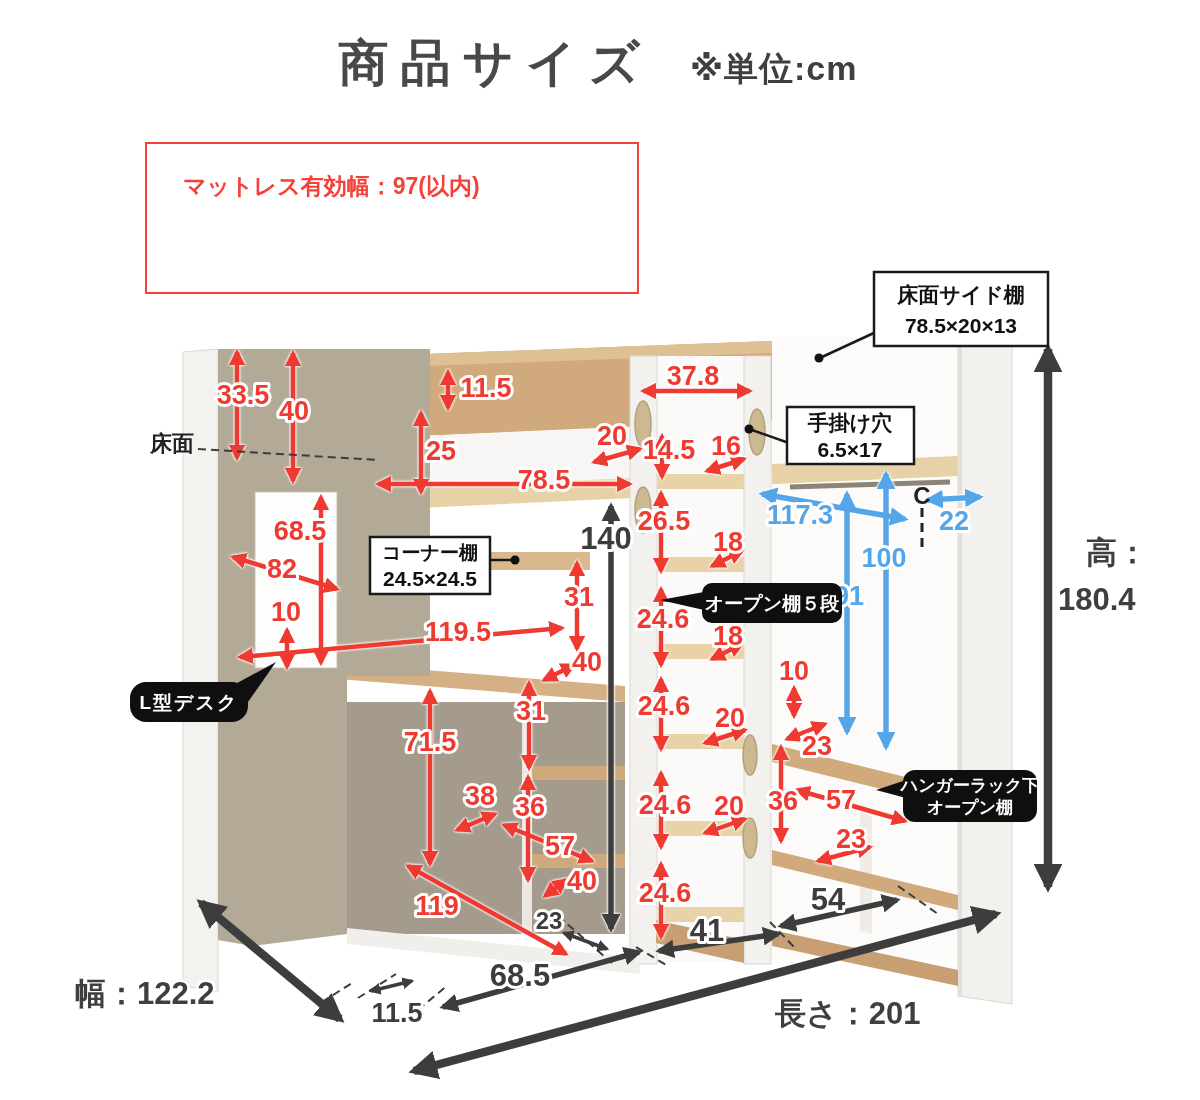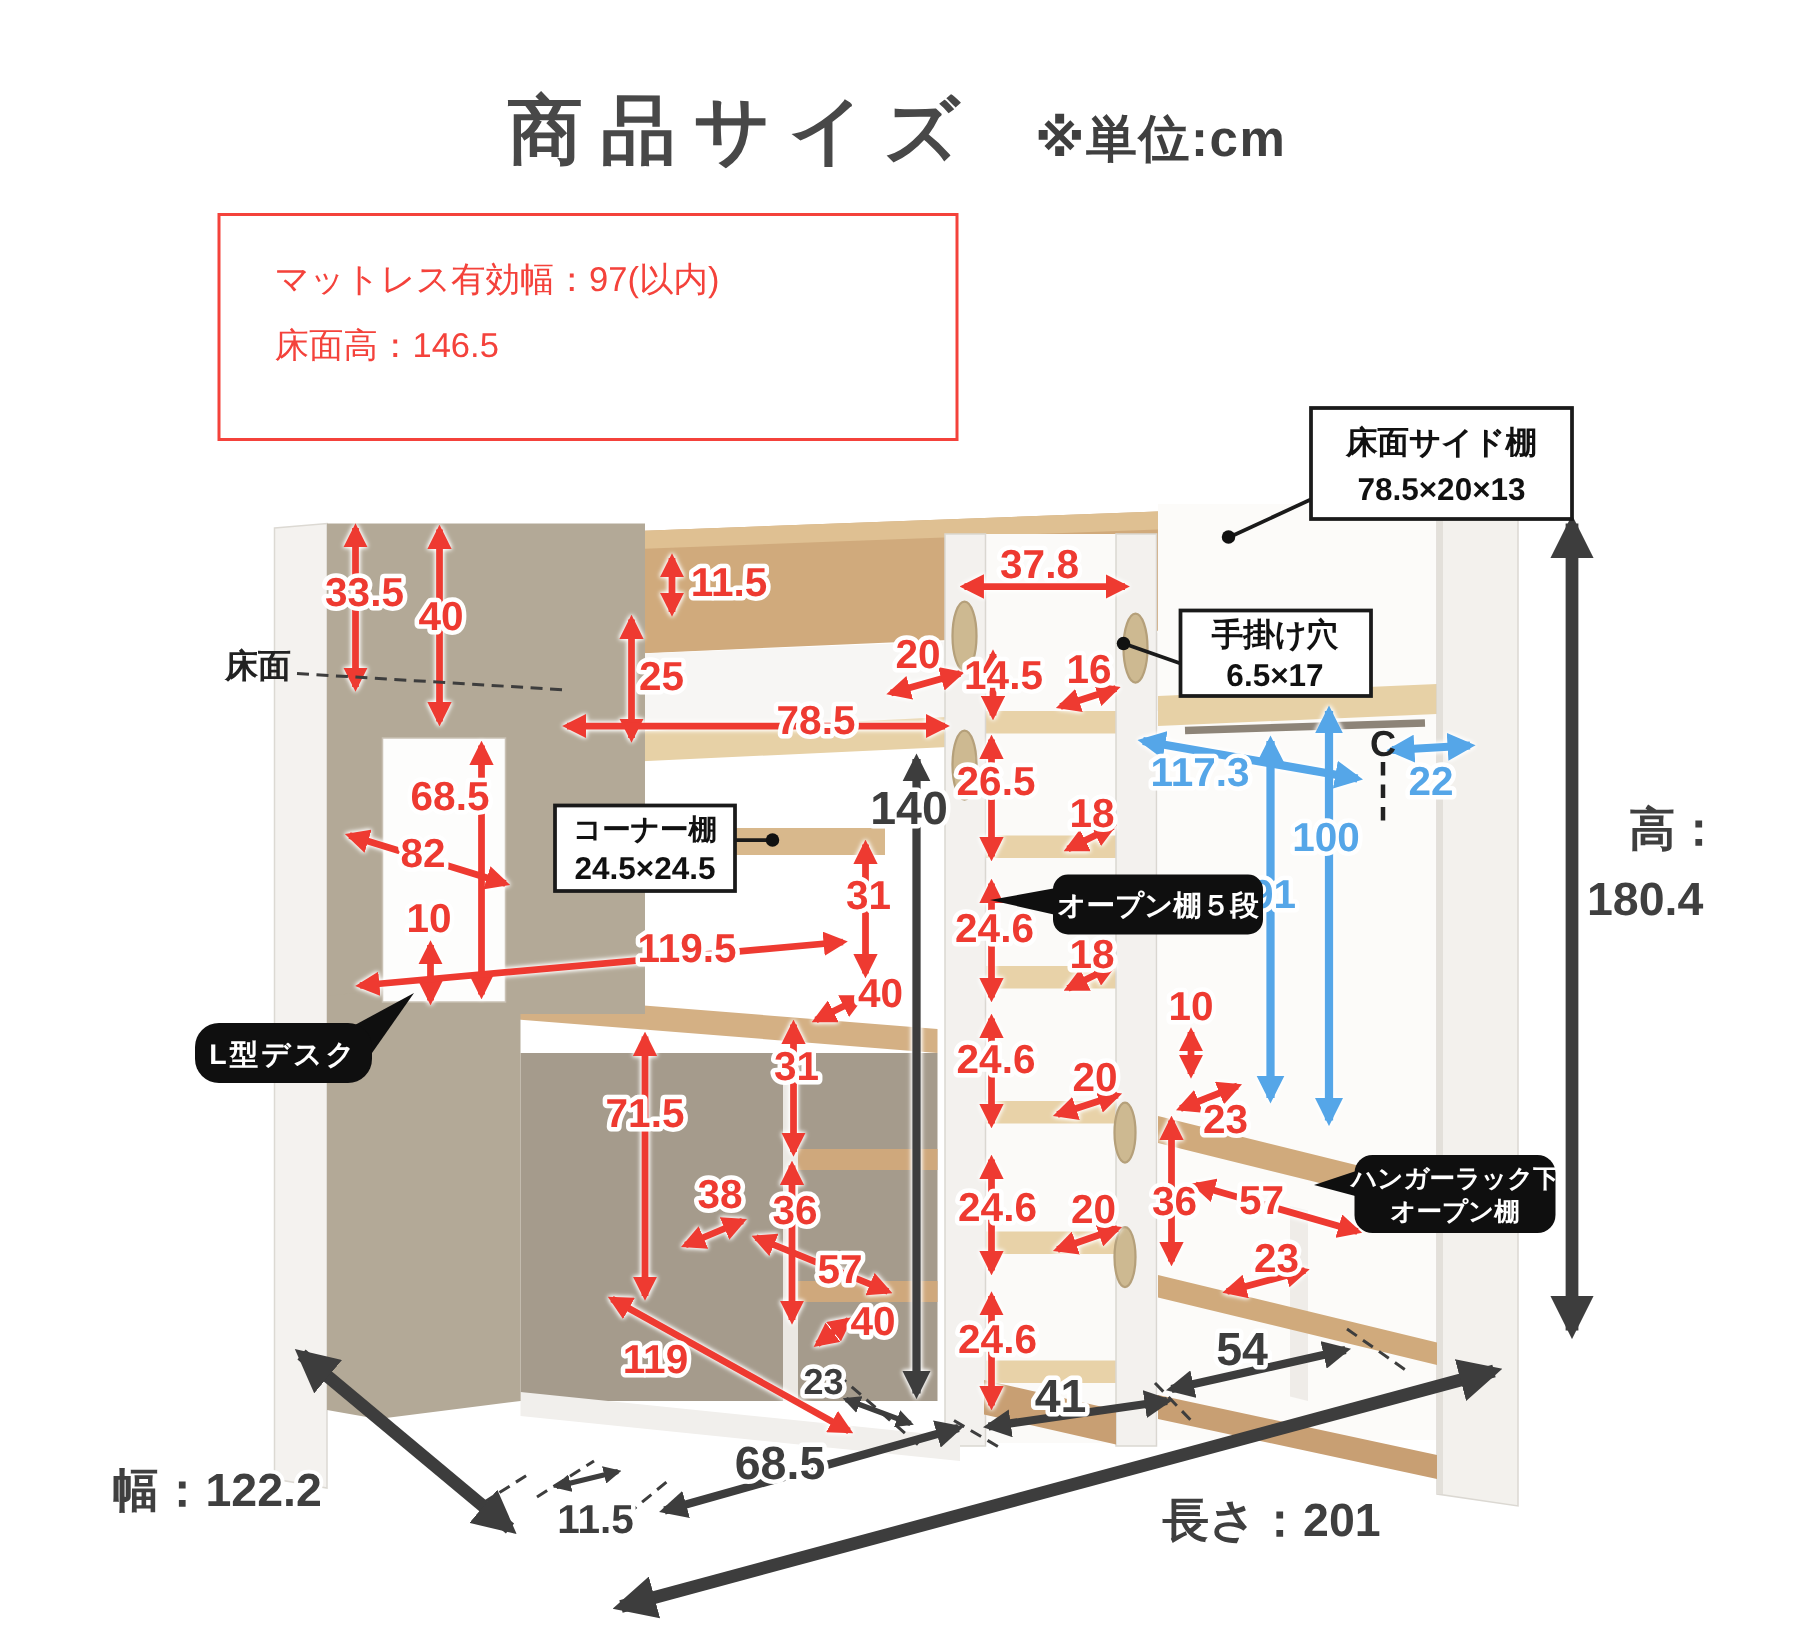--- a/index.html
+++ b/index.html
@@ -1,24 +1,24 @@
 <!DOCTYPE html>
 <html><head>
 <meta charset="utf-8">
 <style>
   html,body{margin:0;padding:0;background:#fff;}
   .page{position:relative;width:1200px;height:1100px;background:#fff;overflow:hidden;
         font-family:"Liberation Sans","DejaVu Sans",sans-serif;}
   .title-row{position:absolute;top:30px;left:0;width:1196px;display:flex;justify-content:center;
-             align-items:baseline;gap:38px;margin-top:24px;}
+             align-items:baseline;gap:38px;}
   .title-main{font-size:50px;font-weight:700;color:#484848;letter-spacing:12px;}
   .title-unit{font-size:34px;font-weight:700;color:#3f3f3f;letter-spacing:1px;}
   .info-box{position:absolute;left:145px;top:142px;width:454px;height:128px;border:2px solid #f4423b;
             background:#fff;padding:20px 0 0 36px;}
-  .info-box div{font-size:23px;font-weight:400;color:#f4423b;line-height:44px;white-space:nowrap;}
+  .info-box div{font-size:23px;font-weight:700;color:#f4423b;line-height:44px;white-space:nowrap;}
   svg{position:absolute;left:0;top:0;}
   
   text.num{font-size:27px;font-weight:700;text-anchor:middle;paint-order:stroke;stroke:#fff;
            stroke-width:6px;stroke-linejoin:round;}
   text.nred{fill:#ee3a31;}
   text.nblue{fill:#55a6e8;}
   text.ndark{fill:#3d3d3d;}
   text.big{font-size:31px;}
   text.overall{font-size:31px;font-weight:700;fill:#3f3f3f;text-anchor:start;paint-order:stroke;
                stroke:#fff;stroke-width:5px;stroke-linejoin:round;}
@@ -42,21 +42,20 @@
 
 <div class="page">
 
   <div class="title-row">
     <span class="title-main">商品サイズ</span>
     <span class="title-unit">※単位:cm</span>
   </div>
 
   <div class="info-box">
     <div>マットレス有効幅：97(以内)</div>
-    <div>床面高：146.5</div>
   </div>
 
   <svg width="1200" height="1100" viewBox="0 0 1200 1100">
     <defs>
       <marker id="mR" viewBox="0 0 10 10" refX="8" refY="5" markerWidth="3.6" markerHeight="3.6" orient="auto-start-reverse">
           <path d="M0,0 L10,5 L0,10 z" fill="#ee3a31"></path>
         </marker>
       <marker id="mB" viewBox="0 0 10 10" refX="8" refY="5" markerWidth="3.4" markerHeight="3.4" orient="auto-start-reverse">
           <path d="M0,0 L10,5 L0,10 z" fill="#55a6e8"></path>
         </marker>

